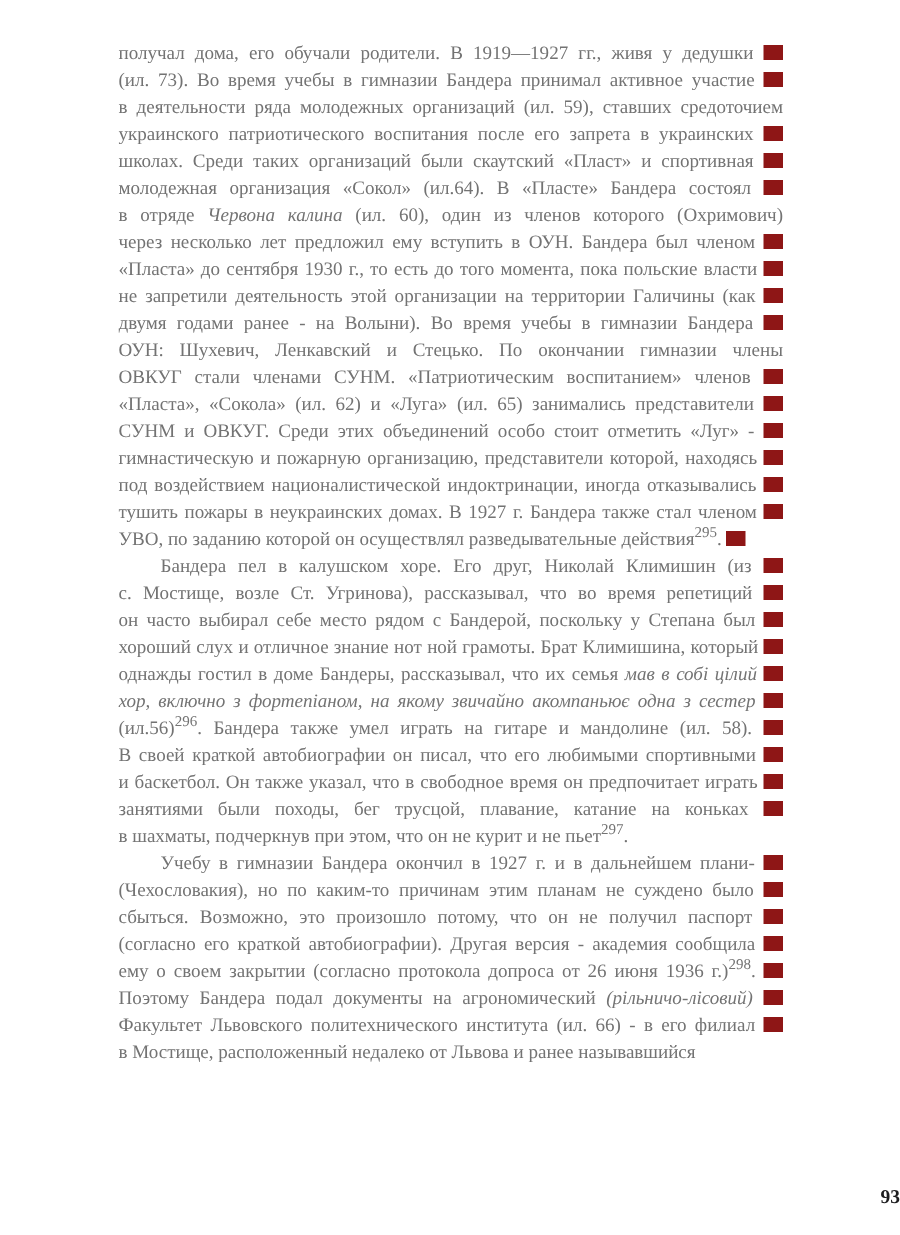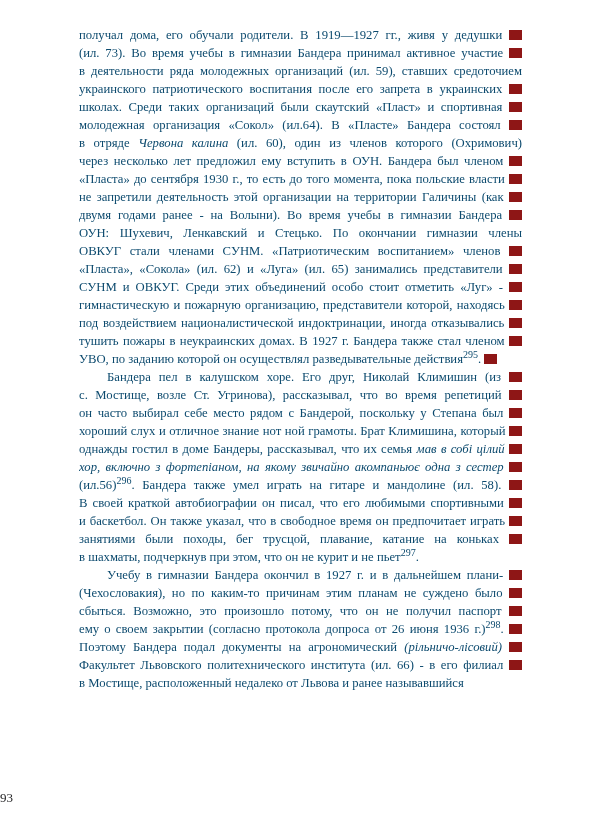--- a/index.html
+++ b/index.html
@@ -40,29 +40,30 @@
   sup {
     font-size: 10px;
     vertical-align: super;
     line-height: 0;
   }
   i { font-style: italic; }
   .page-number {
     position: absolute;
     top: 790px; left: 0;
     width: 100%;
-    text-align: left;
+    text-align: right;
     font-size: 13px;
+    font-weight: bold;
   }
 </style>
 </head>
 <body>
 
 <div class="page">
-  <div class="text-block" style="color: #0c4a6e;">
+  <div class="text-block" style="color: #737373;">
       <div class="line">получал дома, его обучали родители. В 1919—1927 гг., живя у дедушки <span class="mark" style="background: rgb(142, 22, 22);"></span></div>
       <div class="line">(ил. 73). Во время учебы в гимназии Бандера принимал активное участие <span class="mark" style="background: rgb(142, 22, 22);"></span></div>
       <div class="line">в деятельности ряда молодежных организаций (ил. 59), ставших средоточием</div>
       <div class="line">украинского патриотического воспитания после его запрета в украинских <span class="mark" style="background: rgb(142, 22, 22);"></span></div>
       <div class="line">школах. Среди таких организаций были скаутский «Пласт» и спортивная <span class="mark" style="background: rgb(142, 22, 22);"></span></div>
       <div class="line">молодежная организация «Сокол» (ил.64). В «Пласте» Бандера состоял <span class="mark" style="background: rgb(142, 22, 22);"></span></div>
       <div class="line">в отряде <i>Червона калина</i> (ил. 60), один из членов которого (Охримович)</div>
       <div class="line">через несколько лет предложил ему вступить в ОУН. Бандера был членом <span class="mark" style="background: rgb(142, 22, 22);"></span></div>
       <div class="line">«Пласта» до сентября 1930 г., то есть до того момента, пока польские власти <span class="mark" style="background: rgb(142, 22, 22);"></span></div>
       <div class="line">не запретили деятельность этой организации на территории Галичины (как <span class="mark" style="background: rgb(142, 22, 22);"></span></div>
@@ -82,19 +83,20 @@
       <div class="line">однажды гостил в доме Бандеры, рассказывал, что их семья <i>мав в собі цілий</i> <span class="mark" style="background: rgb(142, 22, 22);"></span></div>
       <div class="line"><i>хор, включно з фортепіаном, на якому звичайно акомпаньює одна з сестер</i> <span class="mark" style="background: rgb(142, 22, 22);"></span></div>
       <div class="line">(ил.56)<sup>296</sup>. Бандера также умел играть на гитаре и мандолине (ил. 58). <span class="mark" style="background: rgb(142, 22, 22);"></span></div>
       <div class="line">В своей краткой автобиографии он писал, что его любимыми спортивными <span class="mark" style="background: rgb(142, 22, 22);"></span></div>
       <div class="line">и баскетбол. Он также указал, что в свободное время он предпочитает играть <span class="mark" style="background: rgb(142, 22, 22);"></span></div>
       <div class="line">занятиями были походы, бег трусцой, плавание, катание на коньках <span class="mark" style="background: rgb(142, 22, 22);"></span></div>
       <div class="line last">в шахматы, подчеркнув при этом, что он не курит и не пьет<sup>297</sup>.</div>
       <div class="line indent">Учебу в гимназии Бандера окончил в 1927 г. и в дальнейшем плани- <span class="mark" style="background: rgb(142, 22, 22);"></span></div>
       <div class="line">(Чехословакия), но по каким-то причинам этим планам не суждено было <span class="mark" style="background: rgb(142, 22, 22);"></span></div>
       <div class="line">сбыться. Возможно, это произошло потому, что он не получил паспорт <span class="mark" style="background: rgb(142, 22, 22);"></span></div>
+      <div class="line">(согласно его краткой автобиографии). Другая версия - академия сообщила <span class="mark" style="background: rgb(142, 22, 22);"></span></div>
       <div class="line">ему о своем закрытии (согласно протокола допроса от 26 июня 1936 г.)<sup>298</sup>. <span class="mark" style="background: rgb(142, 22, 22);"></span></div>
       <div class="line">Поэтому Бандера подал документы на агрономический <i>(рільничо-лісовий)</i> <span class="mark" style="background: rgb(142, 22, 22);"></span></div>
       <div class="line">Факультет Львовского политехнического института (ил. 66) - в его филиал <span class="mark" style="background: rgb(142, 22, 22);"></span></div>
       <div class="line last">в Мостище, расположенный недалеко от Львова и ранее называвшийся</div>
     </div>
   <div class="page-number">93</div>
 </div>
 
 </body></html>

